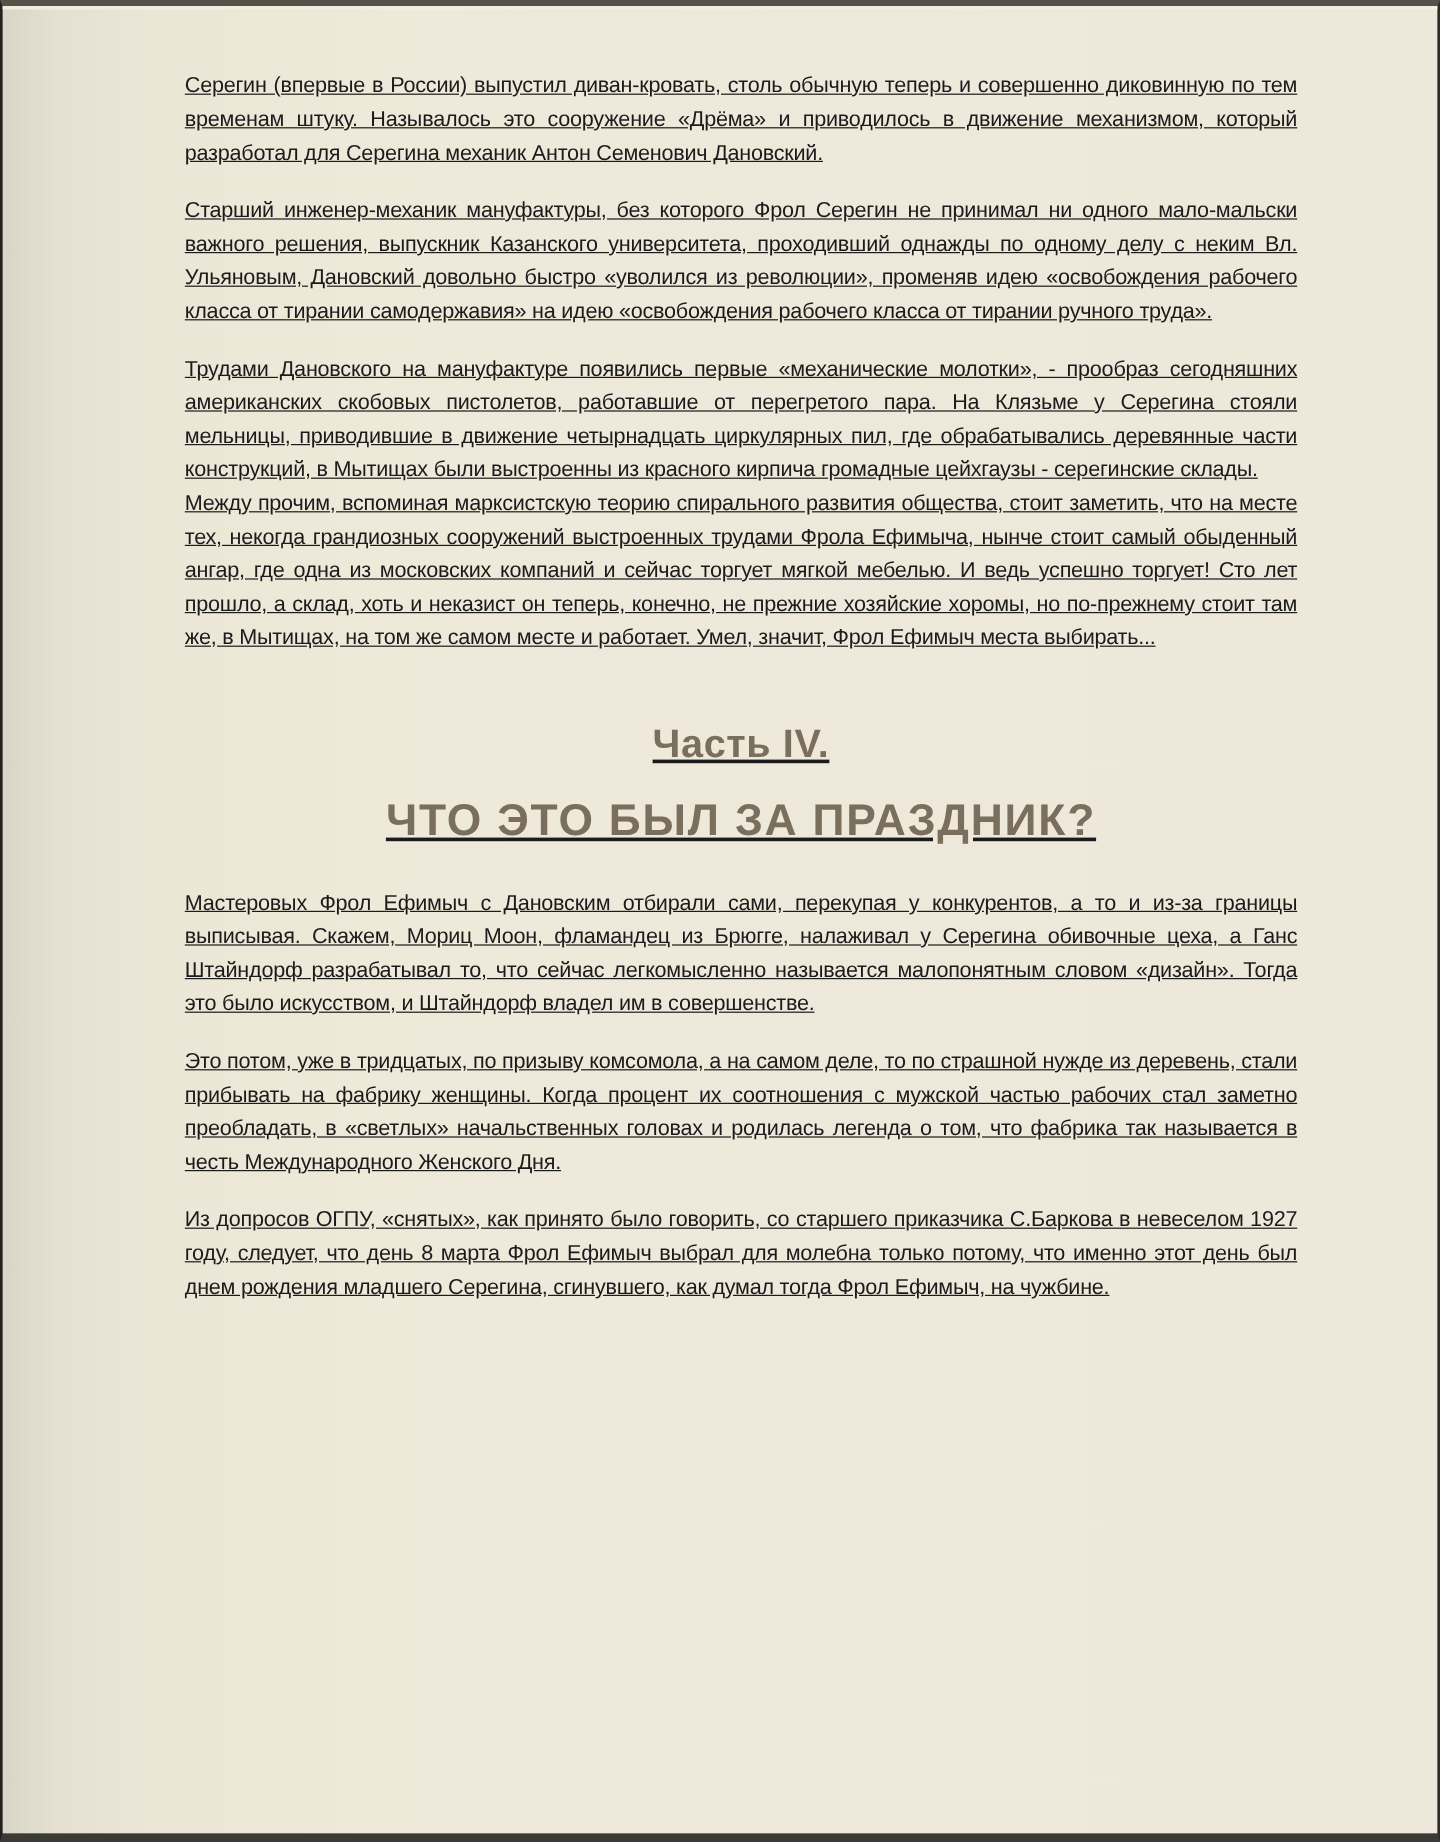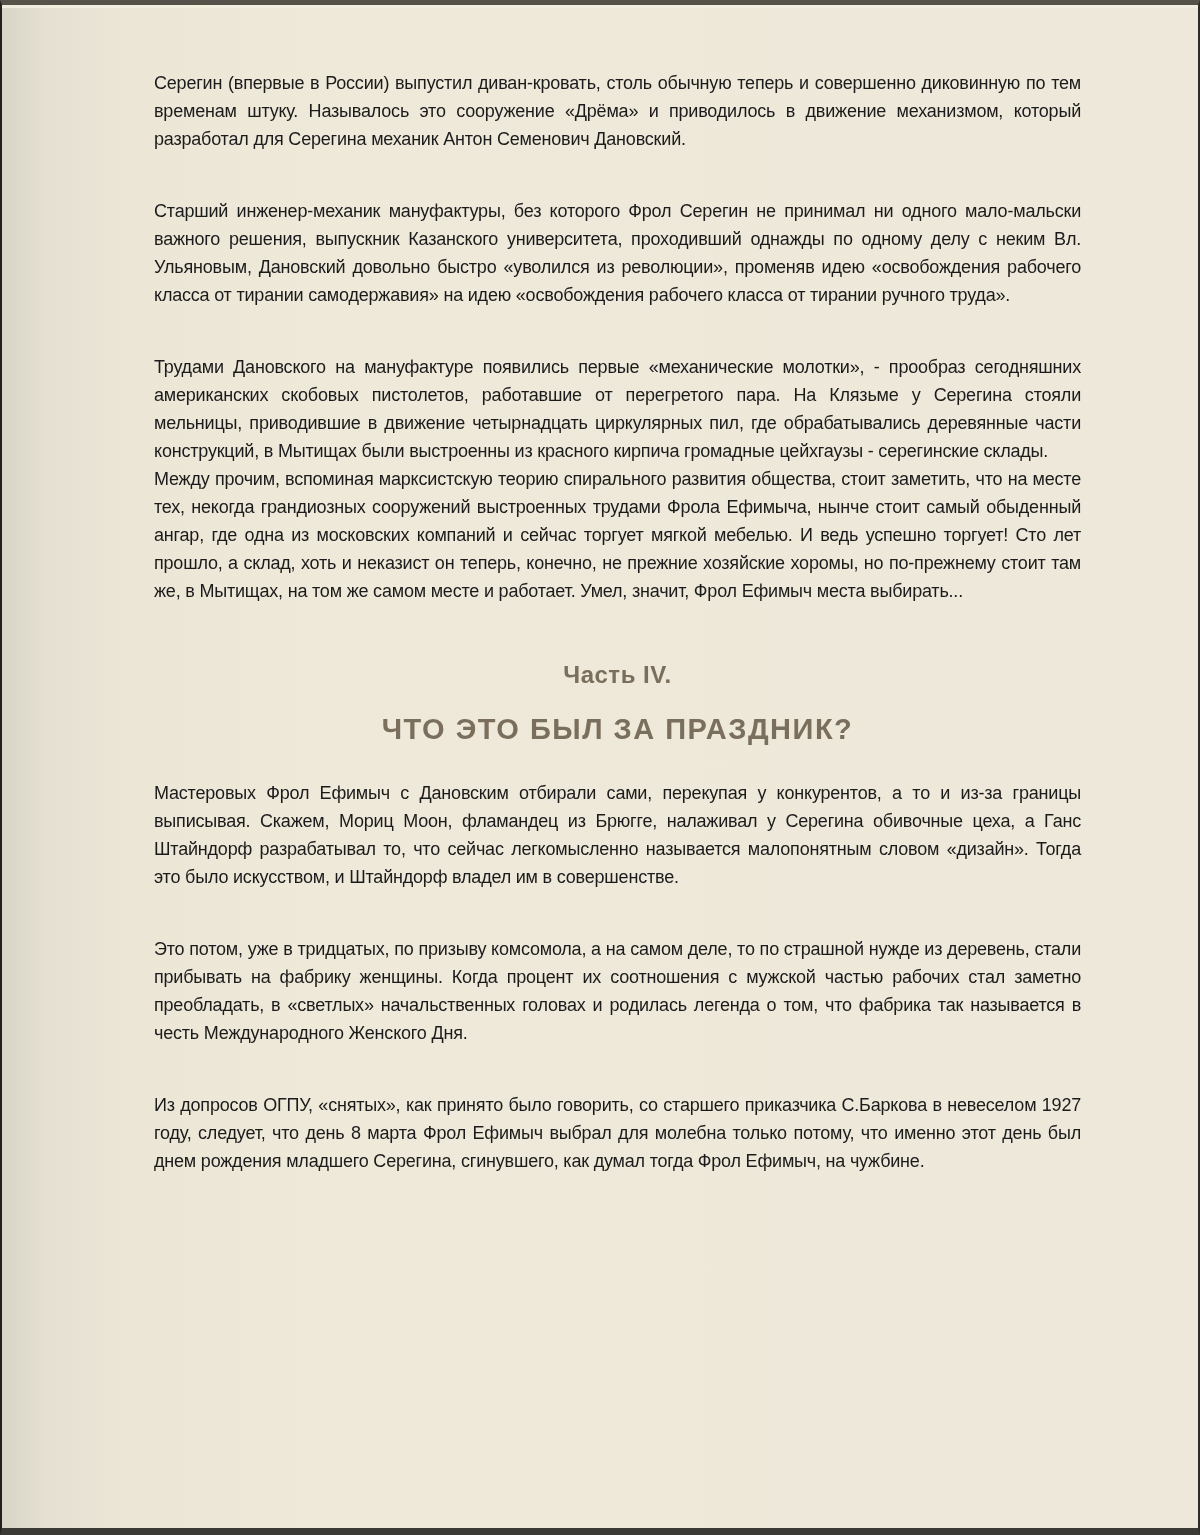--- a/index.html
+++ b/index.html
@@ -25,48 +25,49 @@
     position: absolute;
     left: 0; right: 0; top: 0;
     height: 3px;
     background: #f5efe1;
     opacity: .85;
   }
   .content {
     position: absolute;
     left: 152px;
     right: 117px;
-    top: 64px;
+    top: 52px;
     color: #1b1b1b;
+    text-decoration: underline;
   }
   .para {
     margin: 0;
     font-size: 18px;
     line-height: 28px;
     letter-spacing: -0.2px;
     text-align: justify;
     text-justify: inter-word;
     font-stretch: condensed;
   }
-  .gap-before { margin-top: 44px; }
+  .gap-before { margin-top: 20px; }
   .heading-wrap {
     margin-top: 56px;
     margin-bottom: 33px;
     text-align: center;
     color: #7a6e5c;
   }
   .part-title {
     margin: 0 0 24px 0;
-    font-size: 24px;
+    font-size: 33px;
     font-weight: bold;
     letter-spacing: 0.5px;
   }
   .chapter-title {
     margin: 0;
-    font-size: 29px;
+    font-size: 37px;
     font-weight: bold;
     letter-spacing: 1.5px;
   }
 </style>
 </head>
 <body>
 
 <div class="page">
   <div class="content">
 

